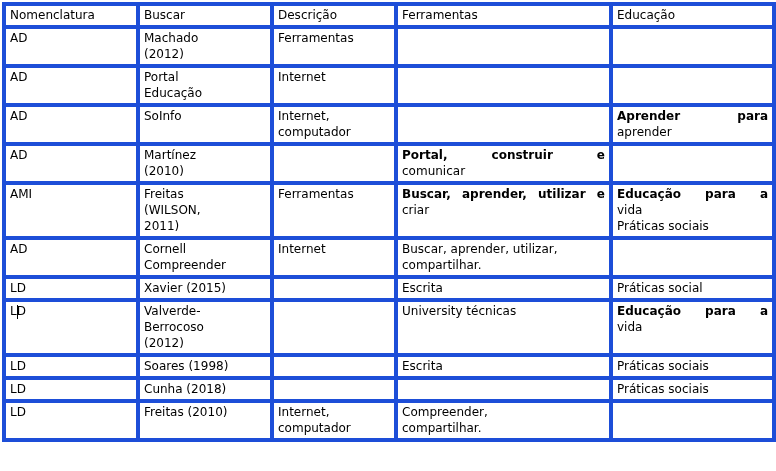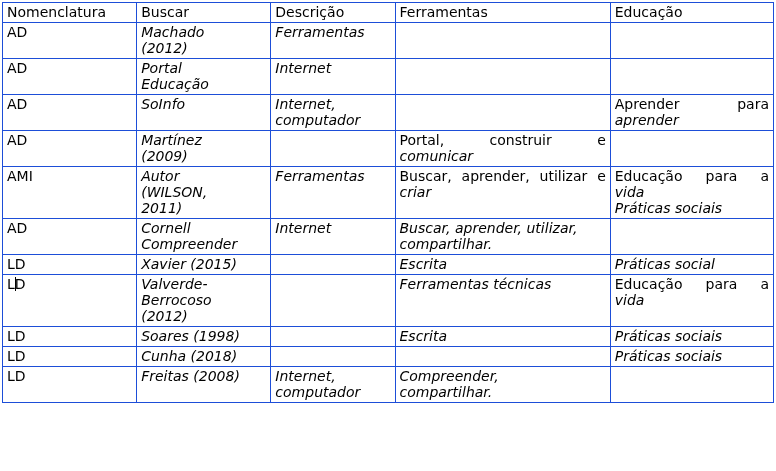--- a/index.html
+++ b/index.html
@@ -13,44 +13,44 @@
     font-family: "DejaVu Sans", sans-serif;
     color: #000000;
   }
   #doc-table {
     border-collapse: collapse;
     table-layout: fixed;
     width: 772px;
     margin: 2px 0 0 2px;
   }
   #doc-table td, #doc-table th {
-    border: 1px solid #1d4ed8;
+    border: 4px solid #1d4ed8;
     vertical-align: top;
     padding: 1px 4px 2px 4px;
-    font-size: 14px;
+    font-size: 12px;
     line-height: 16px;
     font-weight: normal;
     text-align: left;
   }
   .col-nom { width: 134px; }
   .col-aut { width: 134px; }
   .col-desc { width: 124px; }
   .col-conh { width: 215px; }
   .col-educ { width: 163px; }
 
   td.center { text-align: center; }
   .cell-line { display: block; }
   .cell-line.just {
     text-align: justify;
     text-align-last: justify;
+    font-weight: bold;
   }
   .cell-line.plain {
     text-align: center;
     text-align-last: left;
-    font-style: italic;
   }
   .cursor-mark {
     position: relative;
   }
   .cursor-mark::after {
     content: "";
     position: absolute;
     top: 1px;
     left: 50%;
     margin-left: -1px;
@@ -116,33 +116,33 @@
         <td>&nbsp;</td>
         <td>
           <span class="cell-line just">Aprender para</span>
           <span class="cell-line plain">aprender</span>
         </td>
       </tr>
       <tr>
         <td class="center"><span>AD</span></td>
         <td>
           <span class="cell-line plain">Martínez</span>
-          <span class="cell-line plain">(2009)</span>
+          <span class="cell-line plain">(2010)</span>
         </td>
         <td>&nbsp;</td>
         <td>
           <span class="cell-line just">Portal, construir e</span>
           <span class="cell-line plain">comunicar</span>
         </td>
         <td>&nbsp;</td>
       </tr>
       <tr>
         <td class="center"><span>AMI</span></td>
         <td>
-          <span class="cell-line plain">Autor</span>
+          <span class="cell-line plain">Freitas</span>
           <span class="cell-line plain">(WILSON,</span>
           <span class="cell-line plain">2011)</span>
         </td>
         <td>
           <span class="cell-line plain">Ferramentas</span>
         </td>
         <td>
           <span class="cell-line just">Buscar, aprender, utilizar e</span>
           <span class="cell-line plain">criar</span>
         </td>
@@ -182,21 +182,21 @@
       </tr>
       <tr>
         <td class="center"><span class="cursor-mark">LD</span></td>
         <td>
           <span class="cell-line plain">Valverde-</span>
           <span class="cell-line plain">Berrocoso</span>
           <span class="cell-line plain">(2012)</span>
         </td>
         <td>&nbsp;</td>
         <td>
-          <span class="cell-line plain">Ferramentas técnicas</span>
+          <span class="cell-line plain">University técnicas</span>
         </td>
         <td>
           <span class="cell-line just">Educação para a</span>
           <span class="cell-line plain">vida</span>
         </td>
       </tr>
       <tr>
         <td class="center"><span>LD</span></td>
         <td>
           <span class="cell-line plain">Soares (1998)</span>
@@ -216,21 +216,21 @@
         </td>
         <td>&nbsp;</td>
         <td>&nbsp;</td>
         <td>
           <span class="cell-line plain">Práticas sociais</span>
         </td>
       </tr>
       <tr>
         <td class="center"><span>LD</span></td>
         <td>
-          <span class="cell-line plain">Freitas (2008)</span>
+          <span class="cell-line plain">Freitas (2010)</span>
         </td>
         <td>
           <span class="cell-line plain">Internet,</span>
           <span class="cell-line plain">computador</span>
         </td>
         <td>
           <span class="cell-line plain">Compreender,</span>
           <span class="cell-line plain">compartilhar.</span>
         </td>
         <td>&nbsp;</td>

